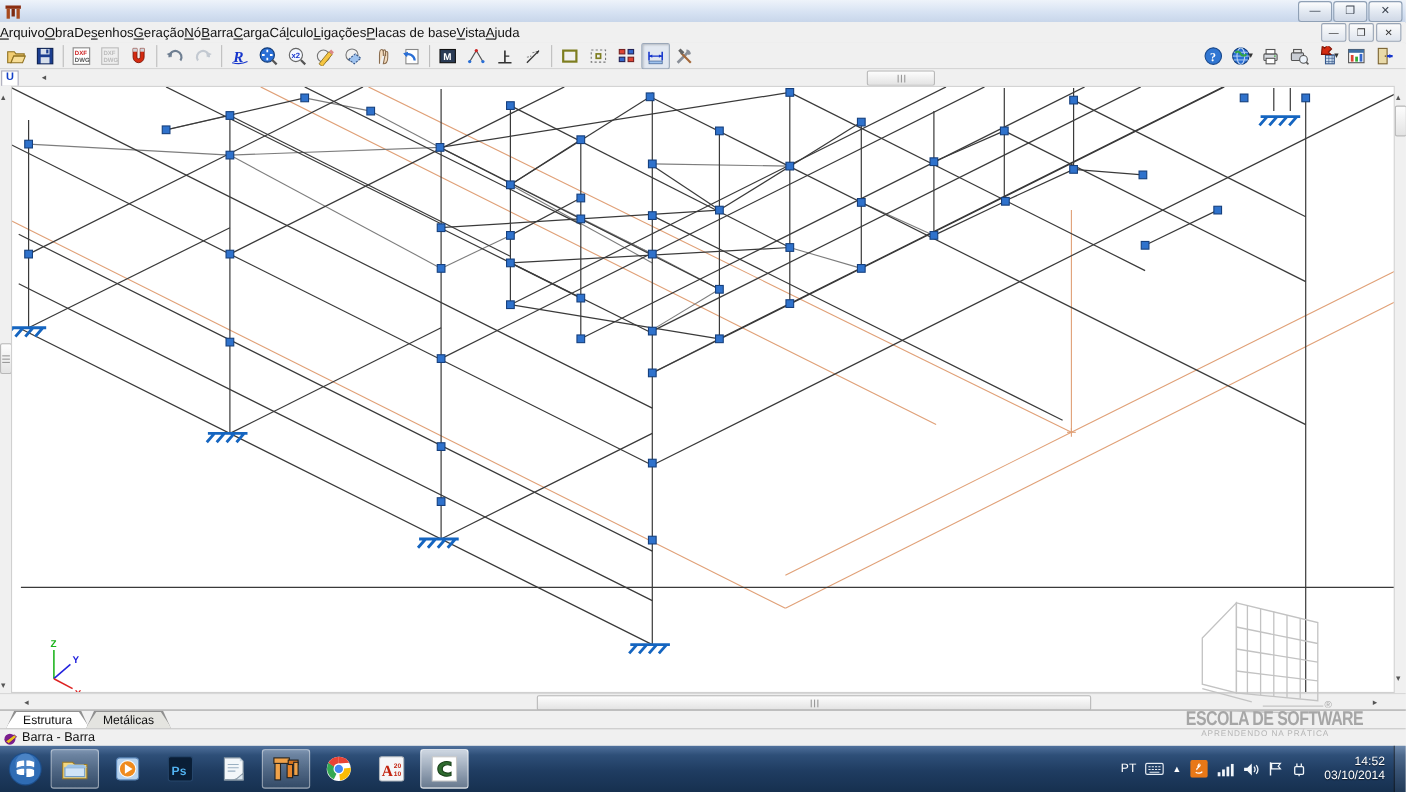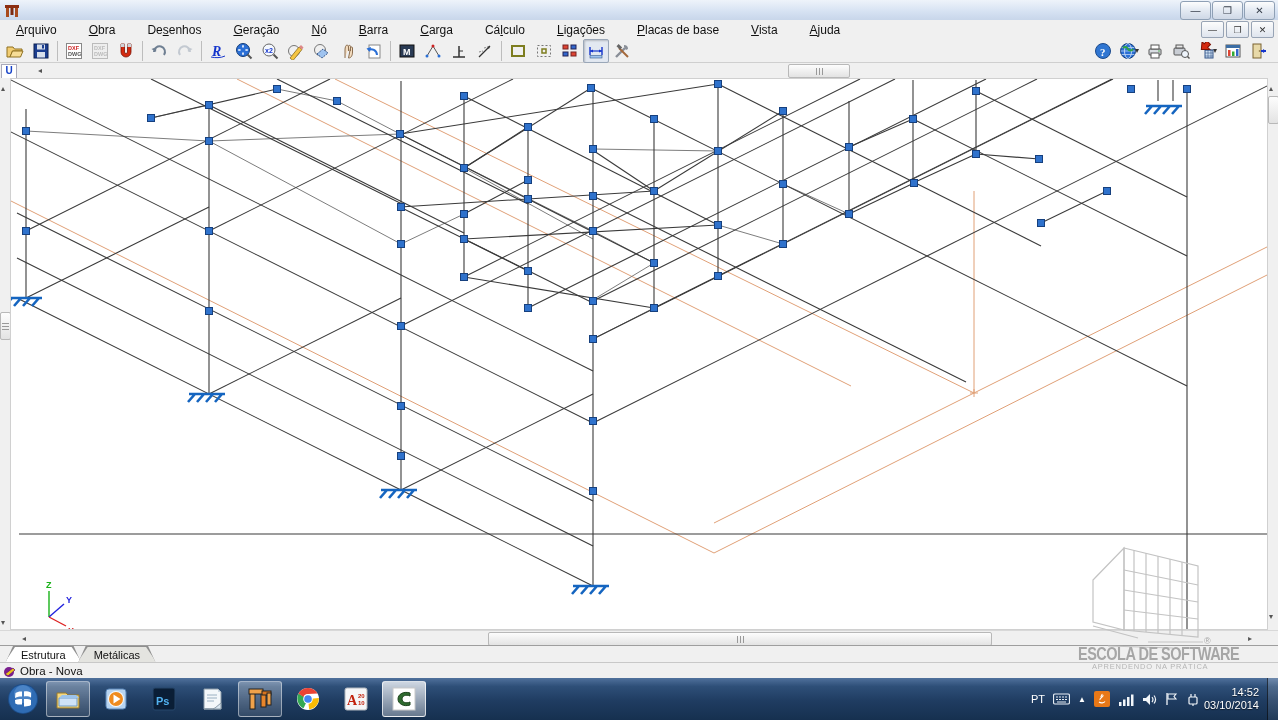--- a/index.html
+++ b/index.html
@@ -9,21 +9,21 @@
     background:linear-gradient(#eef3fa,#d5e1f2 60%,#c8d6ea);border-bottom:1px solid #9ab0cc;
     display:flex;align-items:center;font-size:12px;color:#1d1d1d;}
   #titlebar .appico{width:16px;height:16px;margin:0 5px 0 4px;}
   #wincontrols{margin-left:auto;display:flex;margin-right:3px;}
   .wbtn{width:29px;height:17px;margin-left:1px;border:1px solid #8fa0b5;border-radius:3px;
     background:linear-gradient(#fdfdfd,#e5ebf3 45%,#cfd8e6);display:flex;align-items:center;justify-content:center;
     font-size:10px;color:#39414d;}
   
   #menubar{position:absolute;left:0;top:20px;width:1278px;height:19px;background:#f0f0f0;
     display:flex;align-items:center;font-size:12px;color:#111;border-bottom:1px solid #e3e3e3;}
-  .menu-item{padding:2px 16px;cursor:default;}
+  .menu-item{padding:2px 0;cursor:default;}
   .menu-item u{text-decoration:underline;}
   #mdicontrols{margin-left:auto;display:flex;margin-right:4px;}
   .mbtn{width:21px;height:15px;margin-left:2px;border:1px solid #98a4b5;border-radius:2px;
     background:linear-gradient(#fcfcfc,#dfe5ee);display:flex;align-items:center;justify-content:center;font-size:9px;color:#333;}
   
   #toolbar{position:absolute;left:0;top:39px;width:1278px;height:24px;background:#f0f0f0;
     border-bottom:1px solid #cfcfcf;display:flex;align-items:center;padding-left:2px;box-sizing:border-box;}
   .tbtn{width:24px;height:22px;display:flex;align-items:center;justify-content:center;border:1px solid transparent;border-radius:2px;}
   .tbtn svg{width:18px;height:18px;}
   .tbtn.pressed{border:1px solid #9aa7b8;background:#e2e8f1;box-shadow:inset 1px 1px 2px rgba(0,0,0,.2);}
@@ -64,21 +64,21 @@
   
   #taskbar{position:absolute;left:0;top:678px;width:1278px;height:42px;
     background:linear-gradient(#50719c,#2e4f78 20%,#1f3c61 55%,#16304f);display:flex;align-items:center;}
   #startorb{width:42px;height:38px;display:flex;align-items:center;justify-content:center;margin-left:2px;}
   .task-app{width:44px;height:36px;margin:0 2px;border-radius:3px;display:flex;align-items:center;justify-content:center;}
   .task-app svg{width:28px;height:28px;}
   .task-app.active{background:linear-gradient(rgba(255,255,255,.32),rgba(255,255,255,.12));border:1px solid rgba(255,255,255,.45);box-sizing:border-box;}
   .task-app.bright{background:linear-gradient(rgba(255,255,255,.75),rgba(255,255,255,.35));border:1px solid rgba(255,255,255,.7);box-sizing:border-box;}
   #tray{margin-left:auto;display:flex;align-items:center;color:#fff;}
   #tray .titem{margin:0 4px;display:flex;align-items:center;font-size:11px;text-align:right;}
-  #clock{text-align:right;font-size:11px;line-height:13px;margin:0 8px 0 0;text-shadow:0 1px 1px rgba(0,0,0,.6);}
+  #clock{text-align:right;font-size:11px;line-height:13px;margin:0 8px 0 12px;text-shadow:0 1px 1px rgba(0,0,0,.6);}
   #showdesk{width:10px;height:42px;border-left:1px solid rgba(0,0,0,.6);background:linear-gradient(rgba(255,255,255,.18),rgba(255,255,255,.05));}
 </style>
 </head>
 <body>
 
 <div id="titlebar">
   <span class="appico">
     <svg viewBox="0 0 16 16">
         <rect x="1" y="3" width="14" height="3" fill="#8b2e12"></rect>
         <rect x="2" y="6" width="3" height="9" fill="#a84a1e"></rect>
@@ -549,21 +549,21 @@
         <span class="tab-in">Metálicas</span>
       </span>
     </span>
   </div>
 
 <div id="statusbar">
   <svg viewBox="0 0 13 13">
     <circle cx="6" cy="7" r="5" fill="#7a1f8e"></circle>
       <path d="M2 9 L10 3 L12 5 L5 11z" fill="#e8c21a" stroke="#6b1080" stroke-width="0.8"></path>
   </svg>
-  <span>Obra - Nova</span>
+  <span>Barra - Barra</span>
 </div>
 
 <div id="taskbar">
   <div id="startorb">
     <svg width="34" height="34" viewBox="0 0 34 34">
       <defs></defs>
       <circle cx="17" cy="17" r="15" fill="#1d4e8a"></circle>
       <circle cx="17" cy="17" r="14" fill="#2f6cb4"></circle>
       <circle cx="17" cy="12" r="9" fill="#5d93d1" opacity="0.6"></circle>
       <path d="M9 16 C12 14.5 15 14.2 16 14.5 L16 9.5 C13.5 9.2 11 10 9.5 11z" fill="#ffffff"></path>

